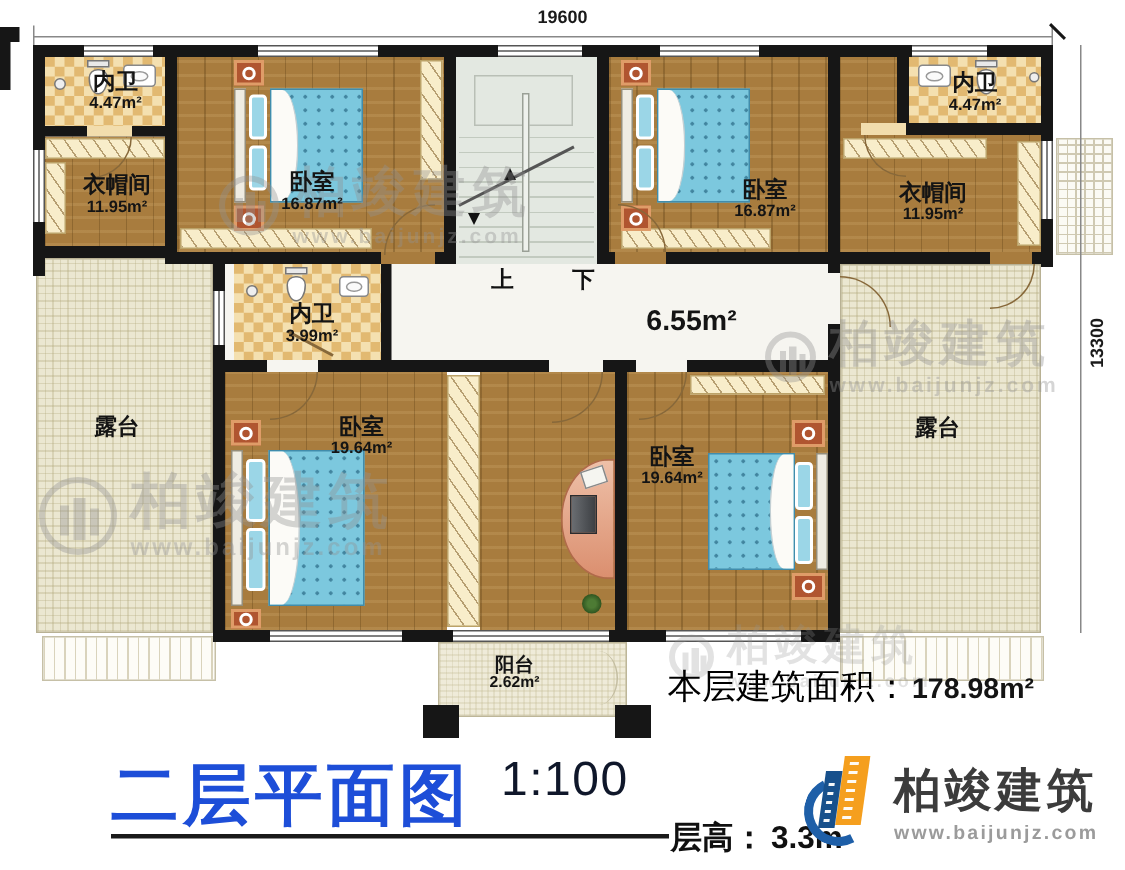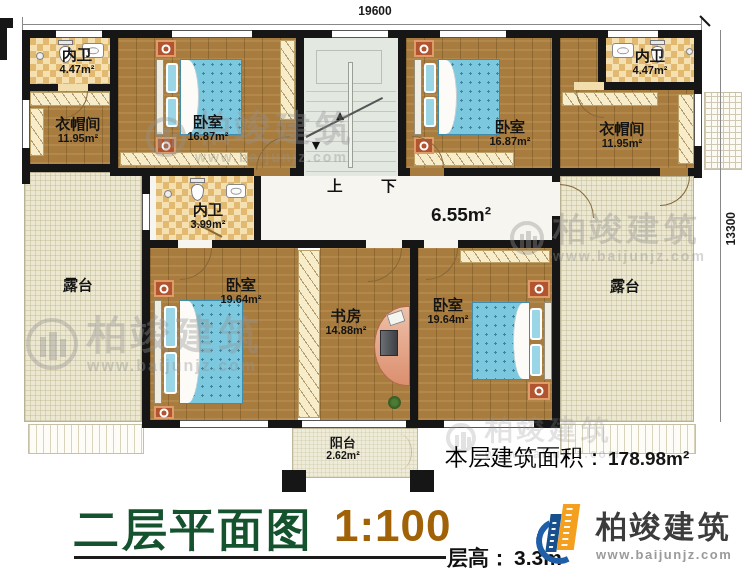--- a/index.html
+++ b/index.html
@@ -40,22 +40,22 @@
   .balc{background-color:#efebd9;background-image:repeating-linear-gradient(0deg,rgba(190,182,140,.25) 0 1px,transparent 1px 4px),repeating-linear-gradient(90deg,rgba(190,182,140,.25) 0 1px,transparent 1px 4px);border:1px solid #bdb698}
   .dimtxt{font-size:12px;font-weight:700;color:#1a1a1a;z-index:5;text-align:center}
   .dimline{background:#888;z-index:1}
   .stairlab{font-size:15px;font-weight:700;color:#111;z-index:5;text-align:center}
   .rail{background:#eef1ec;border:1px solid #9aa096;z-index:2}
   .wm{display:flex;align-items:center;gap:9px;color:#939393;z-index:4;opacity:.38;pointer-events:none}
   .wm-logo{border:4px solid currentColor;border-radius:50%;position:relative;flex:none;width:40px;height:40px}
   .wm-bar{position:absolute;background:currentColor}
   .wm-name{font-weight:700;letter-spacing:4px;line-height:1;white-space:nowrap}
   .wm-url{font-weight:700;letter-spacing:2px;margin-top:4px;line-height:1;white-space:nowrap}
-  .title{font-size:45px;font-weight:700;color:#14532d;letter-spacing:3px;white-space:nowrap;z-index:6}
-  .scale{font-size:44px;font-weight:700;color:#a16207;letter-spacing:1px;z-index:6}
+  .title{font-size:45px;font-weight:700;color:#1d4ed8;letter-spacing:3px;white-space:nowrap;z-index:6}
+  .scale{font-size:32px;font-weight:400;color:#0f172a;letter-spacing:1px;z-index:6}
   .fh-label,.fh-val{font-size:21px;font-weight:700;color:#101010}
   .fa-label{font-size:23px;font-weight:400;color:#000000}
   .fa-val{font-size:19px;font-weight:700;color:#141414}
   .brand-name{font-size:31px;font-weight:700;color:#3c3c3c;letter-spacing:3px;line-height:1}
   .brand-url{font-size:13px;font-weight:700;color:#9b9b9b;letter-spacing:1.5px;margin-top:5px}
   .flexrow{display:flex;align-items:baseline;z-index:6}
 </style>
 </head>
 <body>
 
@@ -275,24 +275,20 @@
   <div class="abs rlabel" style="left:50px;top:276px;width:56px;height:18px">
     <span class="rname">露台</span>
   </div>
   <div class="abs rlabel" style="left:597px;top:277px;width:56px;height:18px">
     <span class="rname">露台</span>
   </div>
   <div class="abs rlabel" style="left:209px;top:276px;width:64px;height:30px">
     <span class="rname">卧室</span>
     <span class="rarea">19.64m²</span>
   </div>
-  <div class="abs rlabel" style="left:314px;top:307px;width:64px;height:30px">
-    <span class="rname">书房</span>
-    <span class="rarea">14.88m²</span>
-  </div>
   <div class="abs rlabel" style="left:416px;top:296px;width:64px;height:30px">
     <span class="rname">卧室</span>
     <span class="rarea">19.64m²</span>
   </div>
   <div class="abs rlabel" style="left:309px;top:436px;width:68px;height:26px">
     <span class="rname" style="font-size:13px">阳台</span>
     <span class="rarea" style="font-size:10.5px">2.62m²</span>
   </div>
 
   <div class="abs wm" style="left:146px;top:110px">

